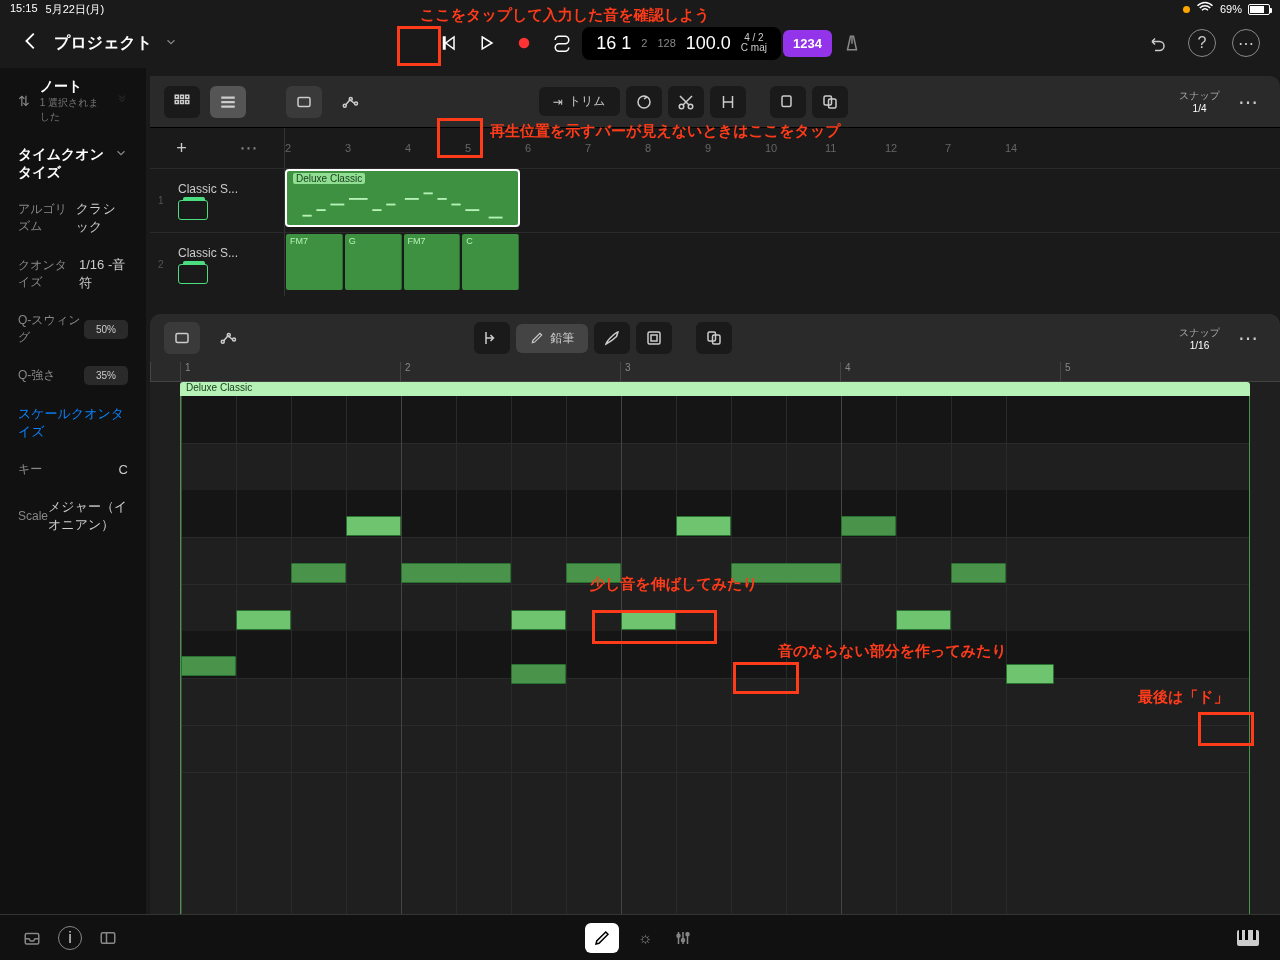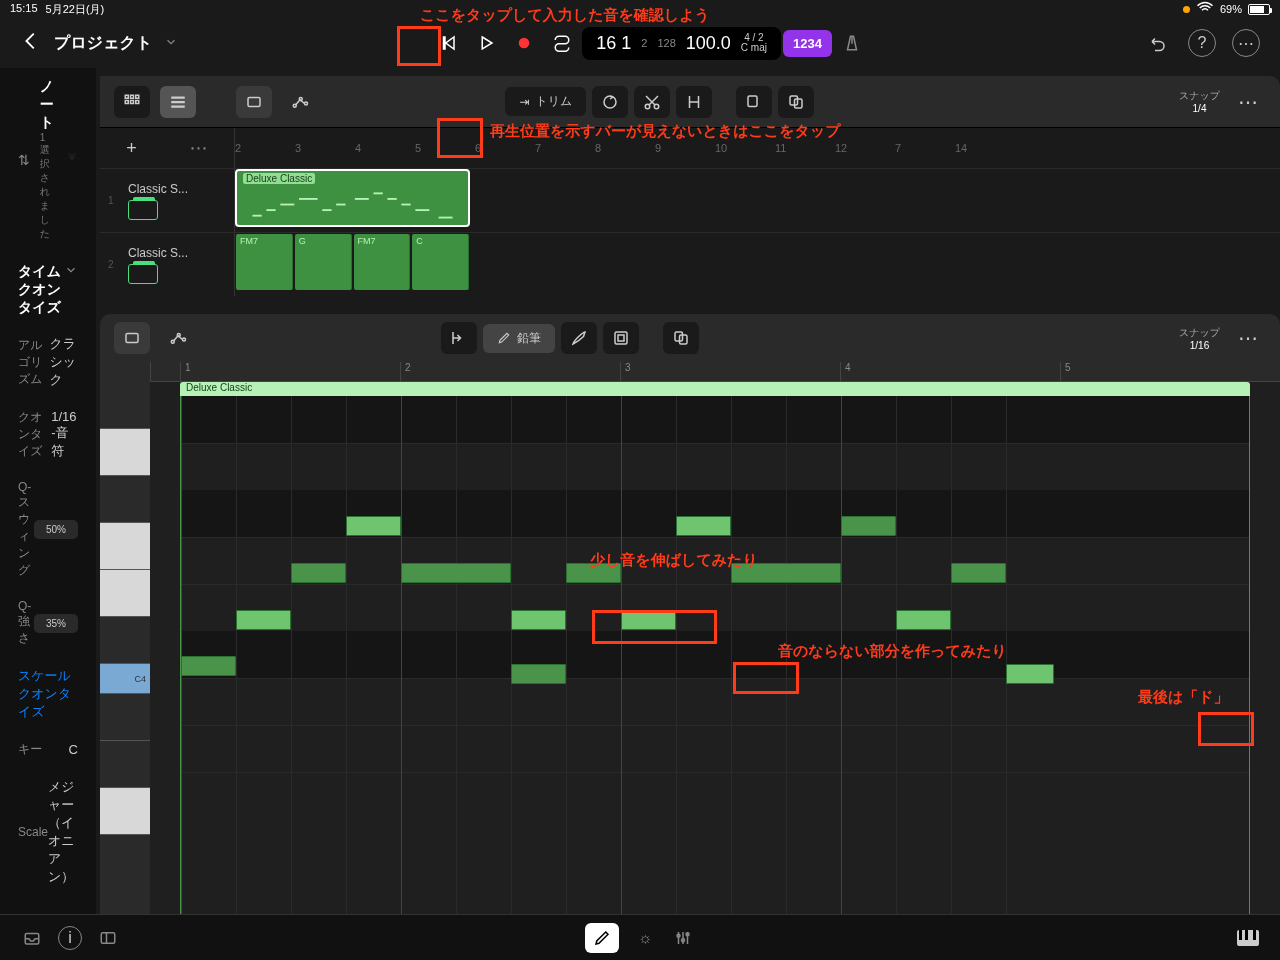--- a/index.html
+++ b/index.html
@@ -406,33 +406,20 @@
               </svg>
             </div>
         </div>
         <div class="snap-stack">
           <span>スナップ</span>
           <span style="color:#fff">1/16</span>
         </div>
         <div class="tb-btn" style="background:transparent;font-size:20px">⋯</div>
       </div>
       <div class="piano-roll">
-        <div class="keys-col">
-          <div style="height:20px"></div>
-          <div class="pkey b"></div>
-            <div class="pkey w"></div>
-            <div class="pkey b"></div>
-            <div class="pkey w"></div>
-          <div class="pkey w"></div>
-            <div class="pkey b"></div>
-          <div class="pkey w sel" style="height:30px">C4</div>
-          <div class="pkey b"></div>
-            <div class="pkey b"></div>
-            <div class="pkey w"></div>
-        </div>
         <div class="roll-grid">
           <div class="roll-ruler">
             <span style="width:30px"></span>
             <span>1</span>
               <span>2</span>
             <span>3</span>
               <span>4</span>
             <span>5</span>
           </div>
           <div style="position:absolute;top:20px;left:30px;right:30px;bottom:0">
@@ -524,18 +511,18 @@
         <rect x="9" y="1" width="3" height="10" fill="#000"></rect>
         <rect x="17" y="1" width="3" height="10" fill="#000"></rect>
       </svg>
     </span>
 </div>
 
 <div class="annot" style="top:6px;left:420px">ここをタップして入力した音を確認しよう</div>
 <div class="redbox" style="top:26px;left:397px;width:44px;height:40px"></div>
 <div class="annot" style="top:122px;left:490px">再生位置を示すバーが見えないときはここをタップ</div>
 <div class="redbox" style="top:118px;left:437px;width:46px;height:40px"></div>
-<div class="annot" style="top:551px;left:590px">少し音を伸ばしてみたり</div>
+<div class="annot" style="top:575px;left:590px">少し音を伸ばしてみたり</div>
 <div class="redbox" style="top:610px;left:592px;width:125px;height:34px"></div>
 <div class="annot" style="top:642px;left:778px">音のならない部分を作ってみたり</div>
 <div class="redbox" style="top:662px;left:733px;width:66px;height:32px"></div>
 <div class="annot" style="top:688px;left:1138px">最後は「ド」</div>
 <div class="redbox" style="top:712px;left:1198px;width:56px;height:34px"></div>
 
 </body></html>

